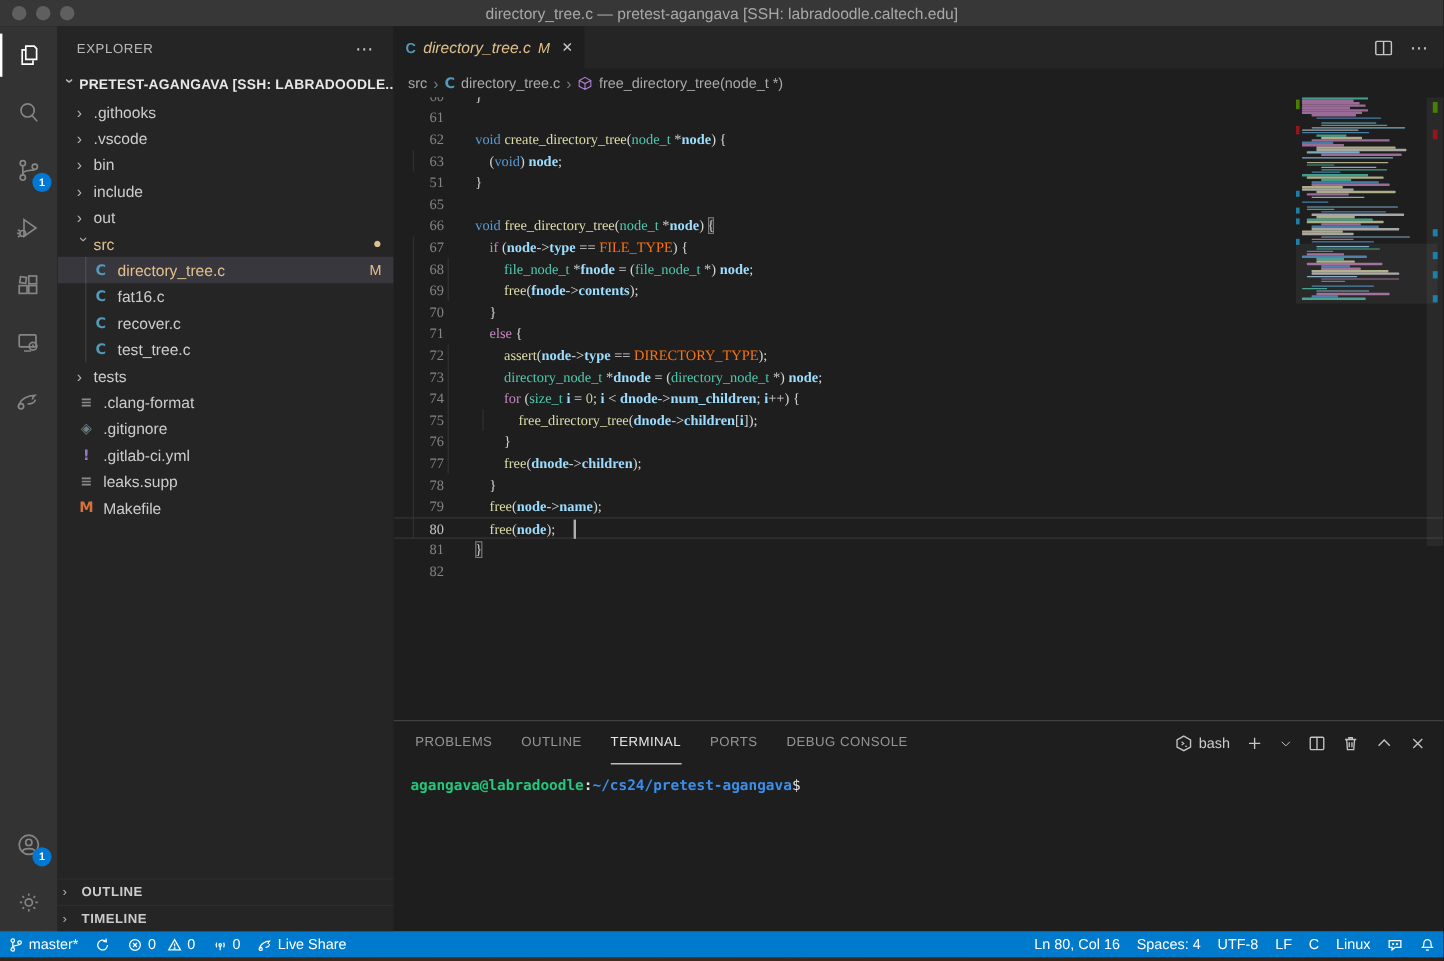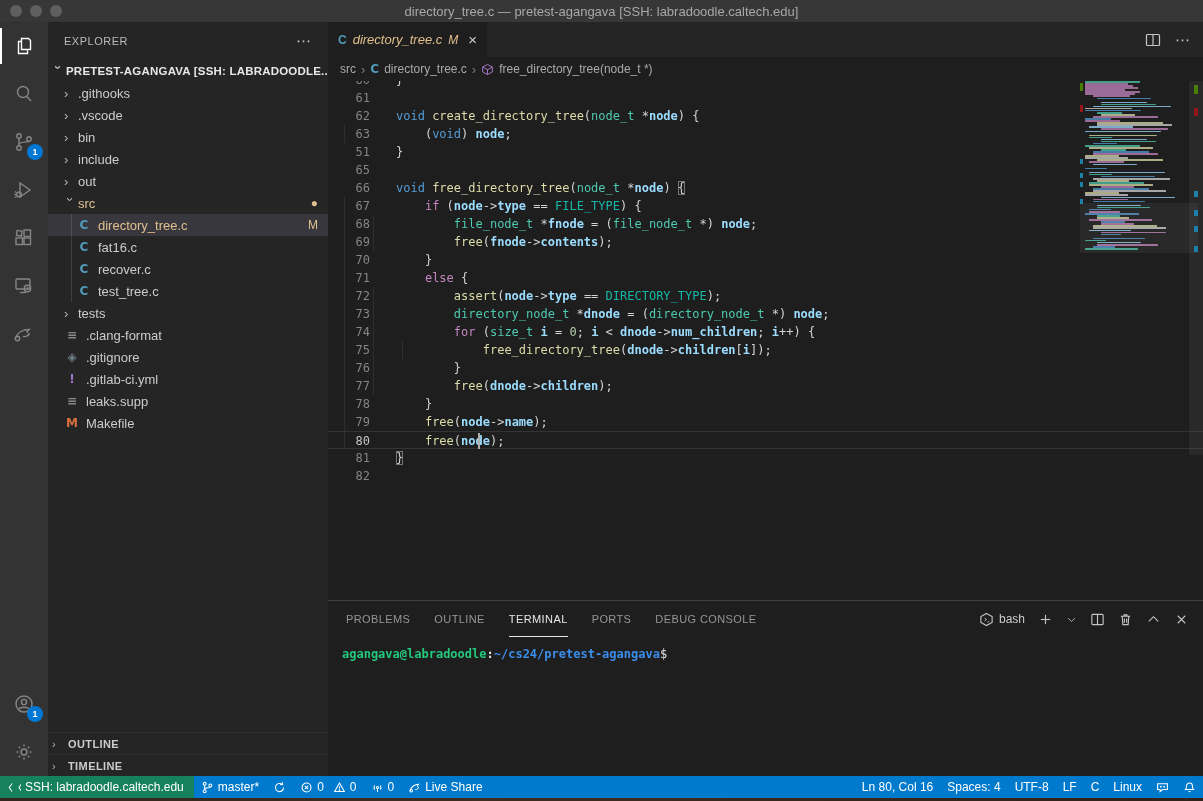--- a/index.html
+++ b/index.html
@@ -58,29 +58,29 @@
   .tab-actions .more { font-size:15px; letter-spacing:1px; cursor:pointer; }
 
   .breadcrumbs { height:24px; display:flex; align-items:center; font-size:12px; color:#a9a9a9; padding-left:12px; gap:5px; flex:none; }
   .breadcrumbs .sep { color:#7a7a7a; font-size:13px; }
   .breadcrumbs .ficon { color:#519aba; font-weight:bold; font-family:"DejaVu Sans", sans-serif; }
   .breadcrumbs .crumb { cursor:pointer; }
   .bc-cube { width:13px; height:13px; }
 
   
   .code-area { flex:1; position:relative; overflow:hidden; font-family:"DejaVu Sans Mono", monospace; font-size:12px; }
-  .code-scroll { margin-top:-10px; }
+  .code-scroll { margin-top:-10px;font-family:Liberation Serif, serif; }
   .cline { height:18px; line-height:18px; display:flex; white-space:pre; position:relative; }
   .cline .num { width:42px; text-align:right; color:#858585; flex:none; }
   .cline .ltext { padding-left:26px; position:relative; }
   .cline.cur { border-top:1px solid rgba(255,255,255,0.10); border-bottom:1px solid rgba(255,255,255,0.10); }
   .cline.cur .num { color:#c6c6c6; }
   .guide { position:absolute; top:0; bottom:0; width:1px; background:rgba(255,255,255,0.08); }
   .tk-p{color:#d4d4d4} .tk-k{color:#c586c0} .tk-s{color:#569cd6} .tk-f{color:#dcdcaa}
-  .tk-t{color:#4ec9b0} .tk-v{color:#9cdcfe;font-weight:bold} .tk-e{color:#14b8a6} .tk-n{color:#b5cea8}
+  .tk-t{color:#4ec9b0} .tk-v{color:#9cdcfe;font-weight:bold} .tk-e{color:#f97316} .tk-n{color:#b5cea8}
   .bh { outline:1px solid rgba(150,150,150,0.75); outline-offset:-1px; }
   .cursor-caret { position:absolute; width:1.5px; height:16px; top:1px; background:#aeafad; }
 
   
   .minimap { position:absolute; top:0; right:18px; width:100px; height:172px; }
   .mrow { height:2px; margin-bottom:0.07px; position:relative; }
   .mrow i { display:block; height:1.6px; border-radius:0.5px; opacity:.75; }
   .mm-mark { position:absolute; left:-5px; width:3px; }
   .mm-slider { position:absolute; left:-5px; right:-13px; background:rgba(255,255,255,0.05); }
   .ovr { position:absolute; top:0; right:0; width:14px; height:100%; }
@@ -646,27 +646,20 @@
             </div>
           </div>
         <div class="terminal-body">
           <span class="t-user">agangava@labradoodle</span><span class="t-sep">:</span><span class="t-path">~/cs24/pretest-agangava</span><span class="t-dollar">$</span>
         </div>
       </div>
     </div>
   </div>
 
   <div class="statusbar">
-    <div class="sb-item sb-remote">
-      <svg viewBox="0 0 16 16">
-          <polyline points="5,3 1.5,8 5,13"></polyline>
-          <polyline points="11,3 14.5,8 11,13" transform="rotate(180 12.75 8) translate(-2.5 0)"></polyline>
-        </svg>
-      <span>SSH: labradoodle.caltech.edu</span>
-    </div>
     <div class="sb-item">
       <svg viewBox="0 0 16 16">
           <circle cx="4.5" cy="3.5" r="1.8"></circle>
           <circle cx="4.5" cy="12.5" r="1.8"></circle>
           <circle cx="11.5" cy="5.5" r="1.8"></circle>
           <path d="M4.5 5.3 v5.4 M4.5 10.5 c0-3 7-1.5 7-3.2"></path>
         </svg>
       <span>master*</span>
     </div>
     <div class="sb-item">

